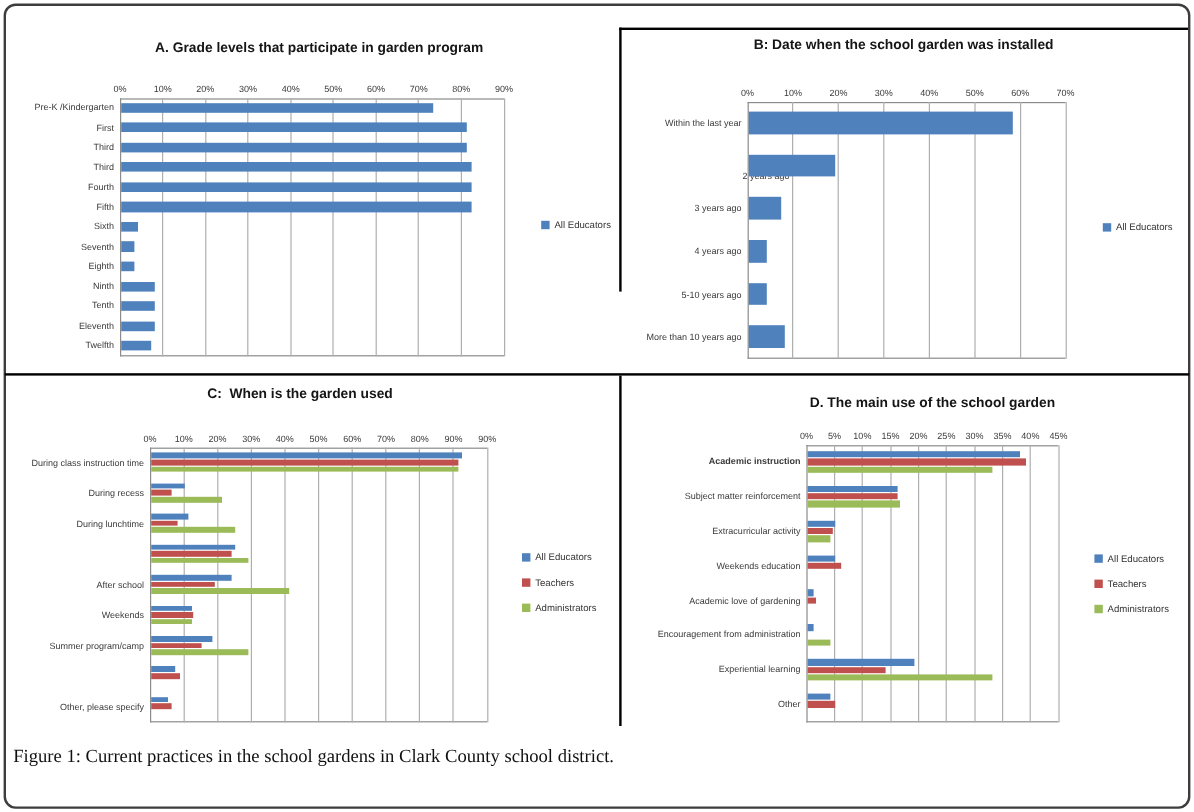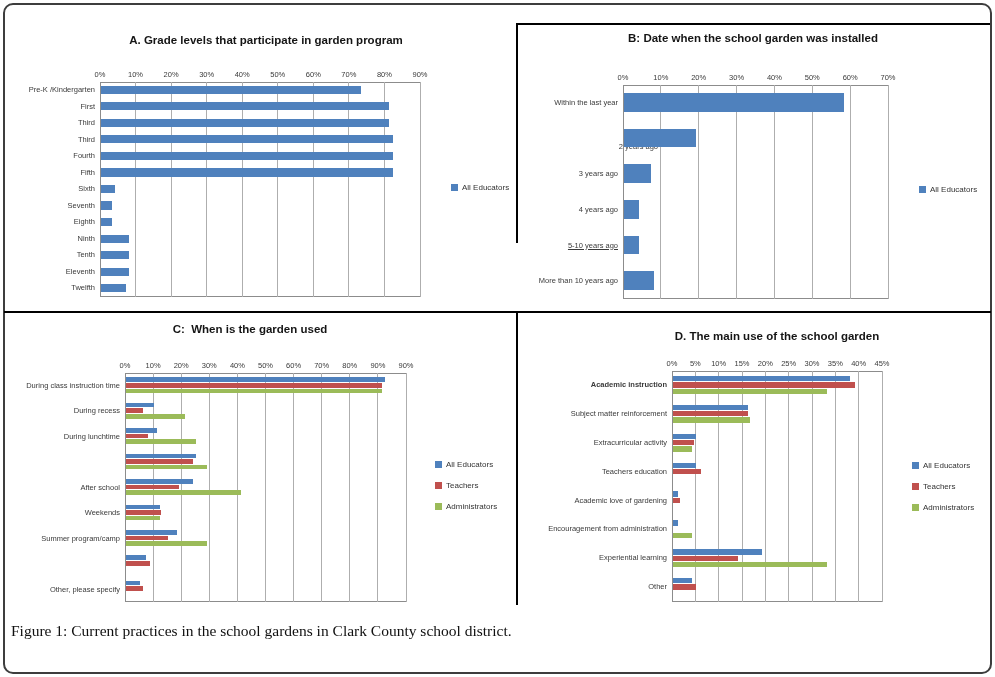--- a/index.html
+++ b/index.html
@@ -110,21 +110,21 @@
     <div class="grid" style="left: 369.5px; top: 60px; width: 1px; height: 214px;"></div>
     <div class="tick" style="left: 355px; top: 47px; width: 30px;">70%</div>
     <div class="cat" style="left: 0px; top: 60px; width: 100px; height: 35.6667px; line-height: 35.6667px;">Within the last year</div>
     <div class="bar" style="left: 106px; top: 68.025px; width: 219.571px; height: 18.6167px; background: rgb(79, 129, 189);"></div>
     <div class="cat" style="left: 0px; top: 104px; width: 100px; height: 35.6667px; line-height: 35.6667px; margin-left: 40px;">2 years ago</div>
     <div class="bar" style="left: 106px; top: 103.692px; width: 71.9286px; height: 18.6167px; background: rgb(79, 129, 189);"></div>
     <div class="cat" style="left: 0px; top: 131.333px; width: 100px; height: 35.6667px; line-height: 35.6667px;">3 years ago</div>
     <div class="bar" style="left: 106px; top: 139.358px; width: 26.5px; height: 18.6167px; background: rgb(79, 129, 189);"></div>
     <div class="cat" style="left: 0px; top: 167px; width: 100px; height: 35.6667px; line-height: 35.6667px;">4 years ago</div>
     <div class="bar" style="left: 106px; top: 175.025px; width: 15.1429px; height: 18.6167px; background: rgb(79, 129, 189);"></div>
-    <div class="cat" style="left: 0px; top: 202.667px; width: 100px; height: 35.6667px; line-height: 35.6667px; text-decoration: underline;">5-10 years ago</div>
+    <div class="cat" style="left: 0px; top: 202.667px; width: 100px; height: 35.6667px; line-height: 35.6667px;">5-10 years ago</div>
     <div class="bar" style="left: 106px; top: 210.692px; width: 15.1429px; height: 18.6167px; background: rgb(79, 129, 189);"></div>
     <div class="cat" style="left: 0px; top: 238.333px; width: 100px; height: 35.6667px; line-height: 35.6667px;">More than 10 years ago</div>
     <div class="bar" style="left: 106px; top: 246.358px; width: 30.2857px; height: 18.6167px; background: rgb(79, 129, 189);"></div>
     <div class="legend-item" style="left: 401px; top: 160px;"><span class="swatch" style="background: rgb(79, 129, 189);"></span><span>All Educators</span></div>
   </div>
 
 <div class="divider-h"></div>
 <div class="divider-v"></div>
 
 <div class="chart chartC">
@@ -215,21 +215,21 @@
     <div class="bar" style="left: 155px; top: 67.2613px; width: 182px; height: 5.3525px; background: rgb(192, 80, 77);"></div>
     <div class="bar" style="left: 155px; top: 73.6137px; width: 154px; height: 5.3525px; background: rgb(155, 187, 89);"></div>
     <div class="cat" style="left: 0px; top: 84.875px; width: 149px; height: 28.875px; line-height: 28.875px;">Subject matter reinforcement</div>
     <div class="bar" style="left: 155px; top: 89.7837px; width: 74.6667px; height: 5.3525px; background: rgb(79, 129, 189);"></div>
     <div class="bar" style="left: 155px; top: 96.1363px; width: 74.6667px; height: 5.3525px; background: rgb(192, 80, 77);"></div>
     <div class="bar" style="left: 155px; top: 102.489px; width: 77px; height: 5.3525px; background: rgb(155, 187, 89);"></div>
     <div class="cat" style="left: 0px; top: 113.75px; width: 149px; height: 28.875px; line-height: 28.875px;">Extracurricular activity</div>
     <div class="bar" style="left: 155px; top: 118.659px; width: 23.3333px; height: 5.3525px; background: rgb(79, 129, 189);"></div>
     <div class="bar" style="left: 155px; top: 125.011px; width: 21px; height: 5.3525px; background: rgb(192, 80, 77);"></div>
     <div class="bar" style="left: 155px; top: 131.364px; width: 18.6667px; height: 5.3525px; background: rgb(155, 187, 89);"></div>
-    <div class="cat" style="left: 0px; top: 142.625px; width: 149px; height: 28.875px; line-height: 28.875px;">Teachers education</div>
+    <div class="cat" style="left: 0px; top: 142.625px; width: 149px; height: 28.875px; line-height: 28.875px;">Weekends education</div>
     <div class="bar" style="left: 155px; top: 147.534px; width: 23.3333px; height: 5.3525px; background: rgb(79, 129, 189);"></div>
     <div class="bar" style="left: 155px; top: 153.886px; width: 28px; height: 5.3525px; background: rgb(192, 80, 77);"></div>
     <div class="cat" style="left: 0px; top: 171.5px; width: 149px; height: 28.875px; line-height: 28.875px;">Academic love of gardening</div>
     <div class="bar" style="left: 155px; top: 176.409px; width: 4.66667px; height: 5.3525px; background: rgb(79, 129, 189);"></div>
     <div class="bar" style="left: 155px; top: 182.761px; width: 7px; height: 5.3525px; background: rgb(192, 80, 77);"></div>
     <div class="cat" style="left: 0px; top: 200.375px; width: 149px; height: 28.875px; line-height: 28.875px;">Encouragement from administration</div>
     <div class="bar" style="left: 155px; top: 205.284px; width: 4.66667px; height: 5.3525px; background: rgb(79, 129, 189);"></div>
     <div class="bar" style="left: 155px; top: 217.989px; width: 18.6667px; height: 5.3525px; background: rgb(155, 187, 89);"></div>
     <div class="cat" style="left: 0px; top: 229.25px; width: 149px; height: 28.875px; line-height: 28.875px;">Experiential learning</div>
     <div class="bar" style="left: 155px; top: 234.159px; width: 88.6667px; height: 5.3525px; background: rgb(79, 129, 189);"></div>

